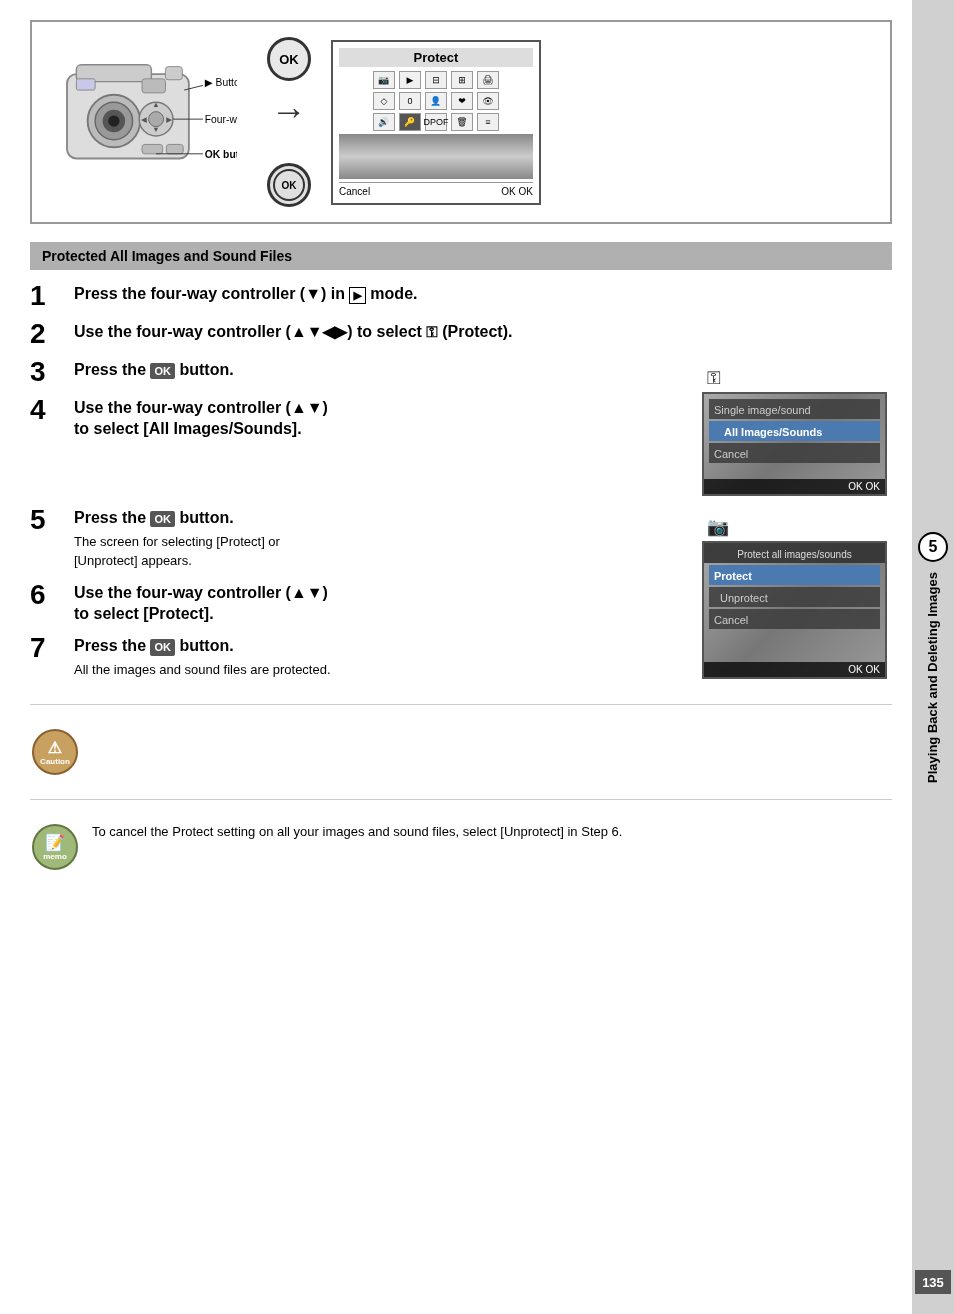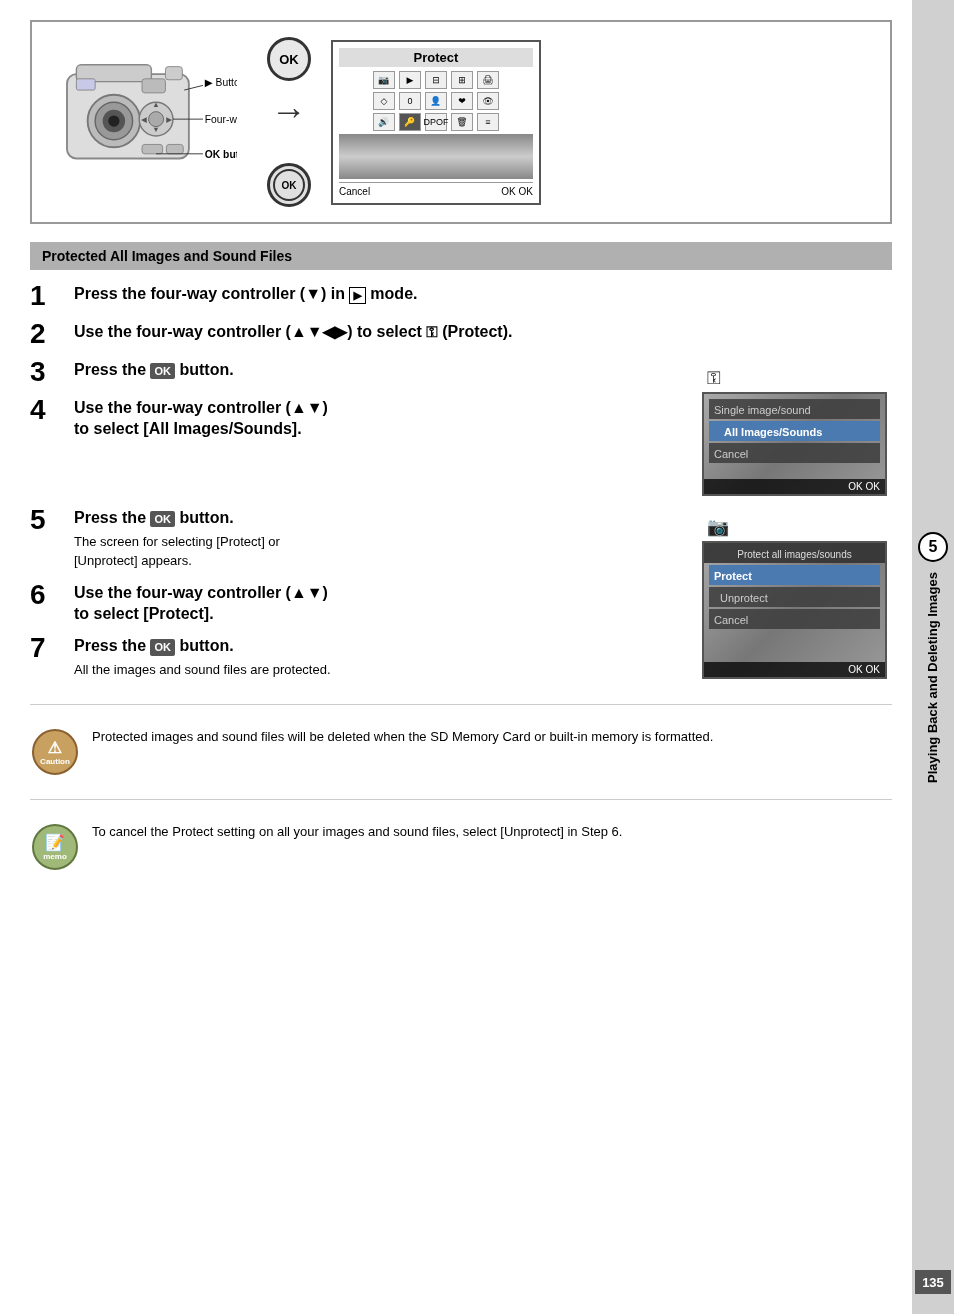--- a/index.html
+++ b/index.html
@@ -477,21 +477,20 @@
 
   <hr class="divider-line">
 
   <div class="notice-box">
     <div class="notice-icon">
       <div class="notice-icon-inner">
         <div style="font-size:16px;">⚠</div>
         <div style="font-size:8px;">Caution</div>
       </div>
     </div>
-    <div class="notice-text">Protected images and sound files will be deleted when the SD Memory Card or built-in memory is formatted.</div>
   </div>
 
   <hr class="divider-line">
 
   <div class="notice-box">
     <div class="notice-icon">
       <div class="notice-icon-memo">
         <div style="font-size:16px;">📝</div>
         <div style="font-size:8px;">memo</div>
       </div>

